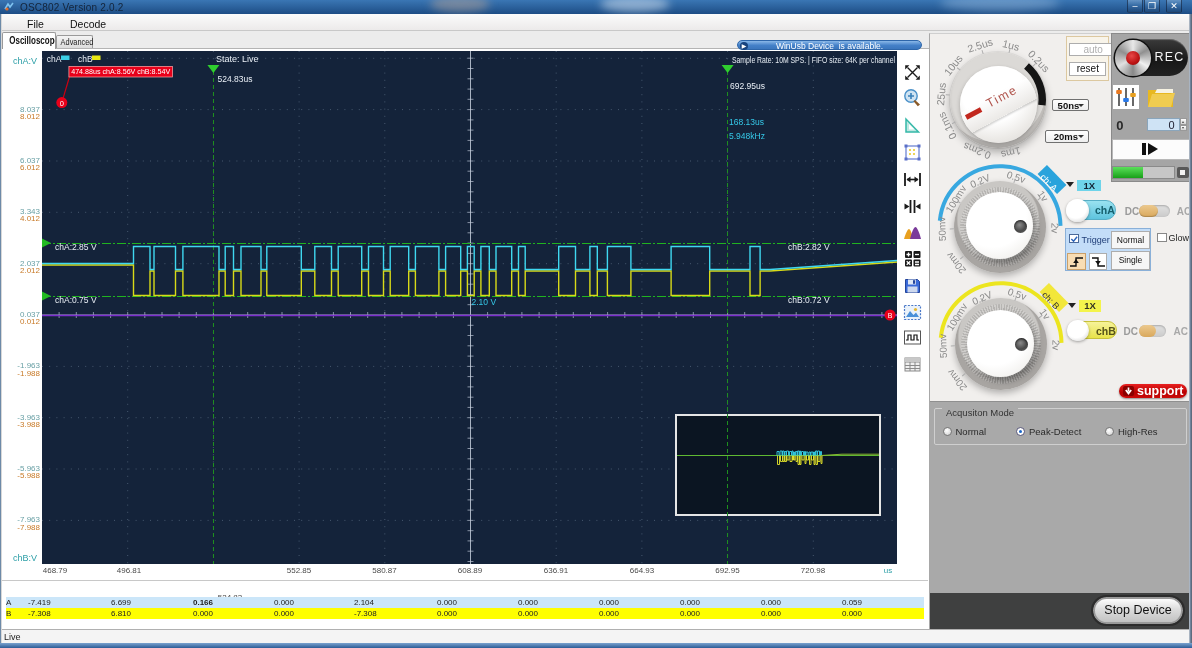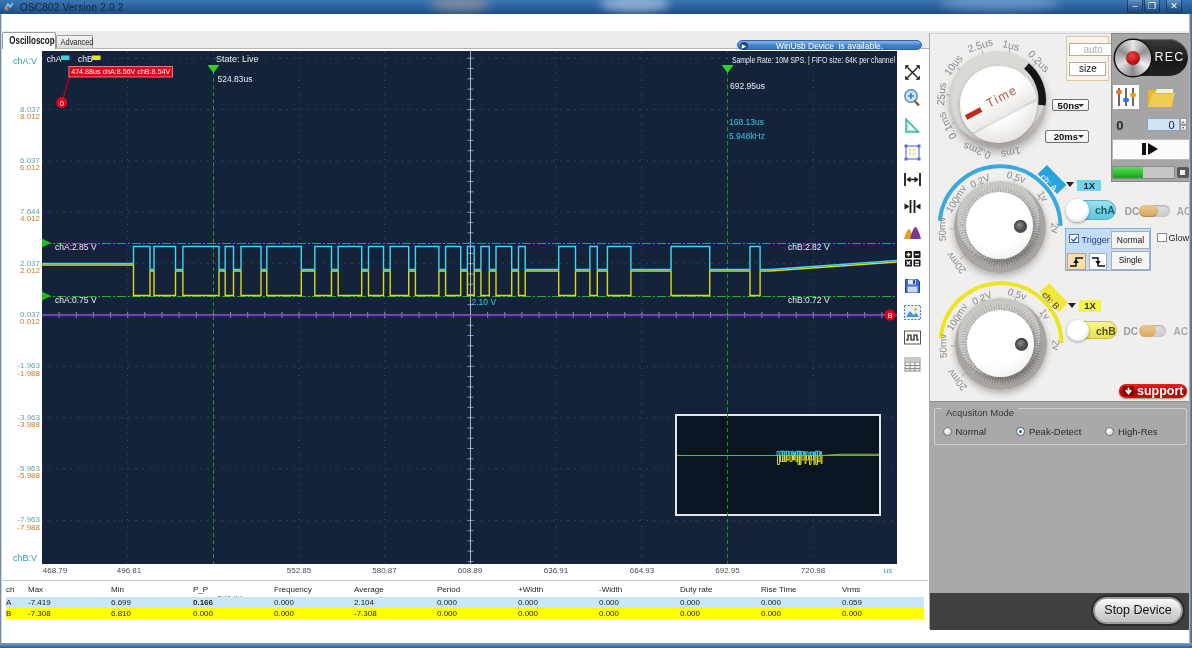--- a/index.html
+++ b/index.html
@@ -46,33 +46,37 @@
 
 </div>
 <svg id="appicon" class="abs" viewBox="0 0 10 10">
       <path d="M1 7L4 2l2 3 3-4" stroke="#7ec3f0" stroke-width="1.6" fill="none"></path>
       <circle cx="3" cy="7" r="1.6" fill="#e06a2a"></circle>
     </svg>
 <div id="title" class="abs">OSC802  Version 2.0.2</div>
 <div class="winbtn abs" style="left:1127px;">–</div>
 <div class="winbtn abs" style="left:1144px;">❐</div>
 <div class="winbtn abs" style="left:1166px;">✕</div>
+<div id="menubar" class="abs">
+      <span style="left:27px;">File</span>
+      <span style="left:70px;">Decode</span>
+    </div>
 <div id="tabrow" class="abs">
       <div class="tab2 abs"><span style="display:inline-block;transform:scaleX(.82);transform-origin:center;">Advanced</span></div>
       <div class="tab1 abs"><span style="display:inline-block;transform:scaleX(.8);transform-origin:center;">Oscilloscope</span></div>
     </div>
 <div id="content" class="abs">
 
 <div class="chlab" style="left:13px;top:7px;">chA:V</div>
 <div class="chlab" style="left:13px;top:504px;">chB:V</div>
 <div class="yl ylt" style="left:0;top:57px;">8.037</div>
 <div class="yl ylo" style="left:0;top:64px;">8.012</div>
 <div class="yl ylt" style="left:0;top:108px;">6.037</div>
 <div class="yl ylo" style="left:0;top:115px;">6.012</div>
-<div class="yl ylt" style="left:0;top:159px;">7.644</div>
+<div class="yl ylt" style="left:0;top:159px;">3.343</div>
 <div class="yl ylo" style="left:0;top:166px;">4.012</div>
 <div class="yl ylt" style="left:0;top:211px;">2.037</div>
 <div class="yl ylo" style="left:0;top:218px;">2.012</div>
 <div class="yl ylt" style="left:0;top:262px;">0.037</div>
 <div class="yl ylo" style="left:0;top:269px;">0.012</div>
 <div class="yl ylt" style="left:0;top:313px;">-1.963</div>
 <div class="yl ylo" style="left:0;top:321px;">-1.988</div>
 <div class="yl ylt" style="left:0;top:365px;">-3.963</div>
 <div class="yl ylo" style="left:0;top:372px;">-3.988</div>
 <div class="yl ylt" style="left:0;top:416px;">-5.963</div>
@@ -127,34 +131,20 @@
 <div class="xl" style="left:129px;">496.81</div>
 <div class="xl" style="left:230px;margin-top:27px;">524.83</div>
 <div class="xl" style="left:299px;">552.85</div>
 <div class="xl" style="left:384.5px;">580.87</div>
 <div class="xl" style="left:470px;">608.89</div>
 <div class="xl" style="left:556px;">636.91</div>
 <div class="xl" style="left:642px;">664.93</div>
 <div class="xl" style="left:727.5px;">692.95</div>
 <div class="xl" style="left:813px;">720.98</div>
 <div class="xl" style="left:888px;color:#2fa0a8;">us</div>
-<div class="abs" style="left:0px;top:533px;width:928px;height:14px;background:#fff;">
-<span class="abs" style="left:6px;top:3px;font-size:8px;color:#222;">ch</span>
-<span class="abs" style="left:28px;top:3px;font-size:8px;color:#222;">Max</span>
-<span class="abs" style="left:111px;top:3px;font-size:8px;color:#222;">Min</span>
-<span class="abs" style="left:193px;top:3px;font-size:8px;color:#222;">P_P</span>
-<span class="abs" style="left:274px;top:3px;font-size:8px;color:#222;">Frequency</span>
-<span class="abs" style="left:354px;top:3px;font-size:8px;color:#222;">Average</span>
-<span class="abs" style="left:437px;top:3px;font-size:8px;color:#222;">Period</span>
-<span class="abs" style="left:518px;top:3px;font-size:8px;color:#222;">+Width</span>
-<span class="abs" style="left:599px;top:3px;font-size:8px;color:#222;">-Width</span>
-<span class="abs" style="left:680px;top:3px;font-size:8px;color:#222;">Duty rate</span>
-<span class="abs" style="left:761px;top:3px;font-size:8px;color:#222;">Rise Time</span>
-<span class="abs" style="left:842px;top:3px;font-size:8px;color:#222;">Vrms</span>
-</div>
 <div class="abs" style="left:6px;top:547.5px;width:918px;height:11px;background:#cbe6f9;">
 <span class="abs" style="left:0px;top:1.5px;font-size:8px;color:#222;">A</span>
 <span class="abs" style="left:22px;top:1.5px;font-size:8px;color:#222;">-7.419</span>
 <span class="abs" style="left:105px;top:1.5px;font-size:8px;color:#222;">6.699</span>
 <span class="abs" style="left:187px;top:1.5px;font-size:8px;color:#222;font-weight:bold;">0.166</span>
 <span class="abs" style="left:268px;top:1.5px;font-size:8px;color:#222;">0.000</span>
 <span class="abs" style="left:348px;top:1.5px;font-size:8px;color:#222;">2.104</span>
 <span class="abs" style="left:431px;top:1.5px;font-size:8px;color:#222;">0.000</span>
 <span class="abs" style="left:512px;top:1.5px;font-size:8px;color:#222;">0.000</span>
 <span class="abs" style="left:593px;top:1.5px;font-size:8px;color:#222;">0.000</span>
@@ -271,21 +261,21 @@
 <span class="lab" style="left:108.8px;top:27.2px;font-size:10.5px;transform:translate(-50%,-50%) rotate(46deg);">0.2us</span>
 <span class="lab" style="left:81.4px;top:10.8px;font-size:10.5px;transform:translate(-50%,-50%) rotate(14deg);">1us</span>
 <span class="lab" style="left:50.4px;top:11.0px;font-size:10.5px;transform:translate(-50%,-50%) rotate(-18deg);">2.5us</span>
 <span class="lab" style="left:23.4px;top:30.5px;font-size:10.5px;transform:translate(-50%,-50%) rotate(-52deg);">10us</span>
 <span class="lab" style="left:11.4px;top:60.4px;font-size:10.5px;transform:translate(-50%,-50%) rotate(-85deg);">25us</span>
 <span class="lab" style="left:16.7px;top:92.3px;font-size:10.5px;transform:translate(-50%,-50%) rotate(-117deg);">0.1ms</span>
 <span class="lab" style="left:47.4px;top:117.2px;font-size:10.5px;transform:translate(-50%,-50%) rotate(-158deg);">0.2ms</span>
 <span class="lab" style="left:81.4px;top:118.9px;font-size:10.5px;transform:translate(-50%,-50%) rotate(-194deg);">1ms</span>
 <div class="abs" style="left:136.3px;top:2px;width:43.1px;height:45.1px;border:1px solid #dcc8a0;background:#f8f4ea;"></div>
 <div class="btn" style="left:139.2px;top:8.8px;width:48px;height:13.7px;font-size:10px;color:#b0b0b0;line-height:12px;">auto</div>
-<div class="btn" style="left:139.2px;top:28.4px;width:37.3px;height:13.7px;font-size:10px;color:#111;line-height:12px;">size</div>
+<div class="btn" style="left:139.2px;top:28.4px;width:37.3px;height:13.7px;font-size:10px;color:#111;line-height:12px;">reset</div>
 <div class="combo" style="left:121.6px;top:64.7px;width:37.2px;height:12.8px;text-align:right;">
         <span style="position:absolute;left:5px;top:0;line-height:12px;">50ns</span>
         <span class="arr"></span>
       </div>
 <div class="combo" style="left:114.7px;top:96.1px;width:44.1px;height:12.7px;">
         <span style="position:absolute;left:8px;top:0;line-height:12px;">20ms</span>
         <span class="arr"></span>
       </div>
 <div class="abs" style="left:181px;top:-1px;width:79px;height:149px;background:#a5a5a5;border:1px solid #8a8a8a;"></div>
 <div class="abs" style="left:183.9px;top:5.4px;width:74.1px;height:37px;border-radius:18.5px;background:linear-gradient(#3a3a3a,#181818 60%,#222);box-shadow:inset 0 1px 1px rgba(255,255,255,.25);"></div>
@@ -430,18 +420,19 @@
 <div class="abs" style="left:99px;top:392px;font-size:9.5px;color:#2a2a2a;">Peak-Detect</div>
 <div class="abs" style="left:174.7px;top:392.5px;width:9px;height:9px;border-radius:50%;background:radial-gradient(circle at 40% 35%,#fff,#ccc);border:1px solid #777;"></div>
 <div class="abs" style="left:188px;top:392px;font-size:9.5px;color:#2a2a2a;">High-Res</div>
 <div id="darkstrip" class="abs"></div>
 <div id="stopbtn" class="abs">Stop Device</div>
 </div>
 <div id="winusb" class="abs" style="left:737px;top:40px;width:185px;height:10px;background:linear-gradient(#8ab8e8,#4380c8 55%,#3a76bd);border:1px solid #2d66aa;border-radius:5px;z-index:5;">
   <div style="position:absolute;left:2px;top:0.5px;width:8px;height:8px;border-radius:50%;background:#17437e;color:#fff;font-size:6px;text-align:center;line-height:8px;">▶</div>
   <div style="position:absolute;left:0;top:0;width:100%;text-align:center;font-size:8.5px;line-height:10px;color:#fff;">WinUsb Device&nbsp; is available.</div>
 </div>
+<div id="statusbar">Live</div>
 <div class="abs" style="left:0;top:14px;width:1px;height:629px;background:#6d8aa8;z-index:50;"></div>
 <div class="abs" style="left:1px;top:14px;width:1px;height:629px;background:#d8d8d8;z-index:50;"></div>
 <div class="abs" style="left:1189px;top:14px;width:3px;height:629px;background:linear-gradient(90deg,#c5ccd4,#70849c 50%,#55606e);z-index:50;"></div>
 <div class="abs" style="left:0px;top:580px;width:928px;height:1px;background:#c8c8c8;z-index:5;"></div>
 <div id="taskbar"></div>
 </div>
 
 </body></html>

